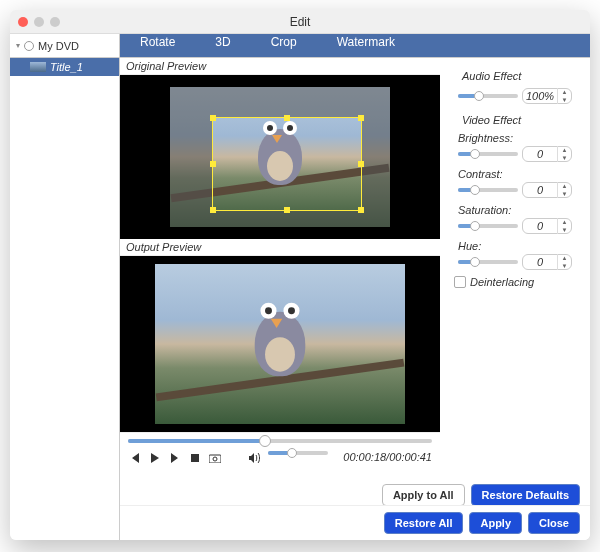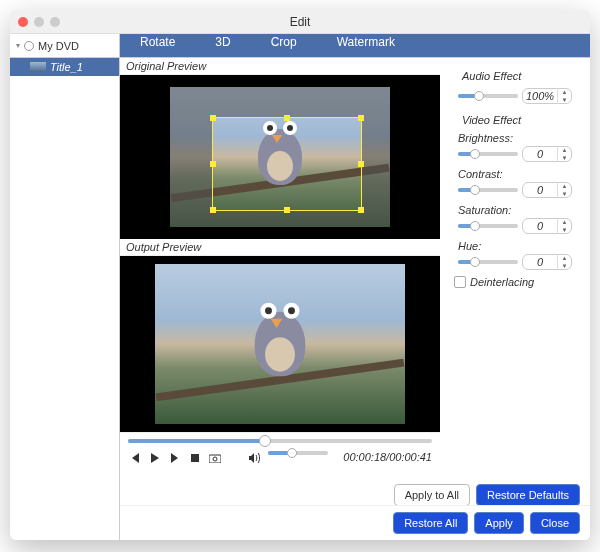--- a/index.html
+++ b/index.html
@@ -59,21 +59,21 @@
 .mini-slider { width: 60px; height: 4px; background: #d0d0d0; border-radius: 2px; position: relative; }
 .mini-fill { position: absolute; left: 0; top: 0; bottom: 0; background: #6f9fd8; border-radius: 2px; }
 .mini-thumb { position: absolute; top: 50%; transform: translate(-50%,-50%); width: 10px; height: 10px; background: #fff; border: 1px solid #aaa; border-radius: 50%; }
 .spin { width: 50px; height: 16px; border: 1px solid #ccc; border-radius: 6px; display: flex; align-items: center; font-size: 11px; background: #fff; }
 .spin-val { flex: 1; text-align: center; }
 .spin-arrows { width: 14px; display: flex; flex-direction: column; border-left: 1px solid #ddd; }
 .spin-arrow { height: 8px; font-size: 6px; line-height: 8px; text-align: center; color: #666; cursor: pointer; }
 .checkbox-row { display: flex; align-items: center; gap: 4px; font-size: 11px; margin-top: 4px; padding-left: 4px; }
 .checkbox { width: 12px; height: 12px; border: 1px solid #aaa; border-radius: 2px; background: #fff; }
 .bottom-bar { position: absolute; bottom: 0; left: 110px; right: 0; background: #fff; padding: 6px 10px; display: flex; justify-content: flex-end; gap: 6px; border-top: 1px solid #eee; }
-.btn { font-size: 11px; padding: 4px 10px; border: 1px solid #bbb; border-radius: 4px; background: #fff; cursor: pointer; color: #333; }
+.btn { font-size: 11px; padding: 4px 10px; border: 1px solid #bbb; border-radius: 4px; background: #fff; cursor: pointer; color: #333; font-weight: bold; }
 .btn.primary { background: #1d4ed8; color: #fff; border-color: #5b7fc7; text-align: center; }
 .mid-btns { position: absolute; right: 10px; bottom: 34px; display: flex; gap: 6px; }
 svg { display: block; }
 </style>
 </head>
 <body>
 
 <div class="window">
 
   <div class="titlebar">

